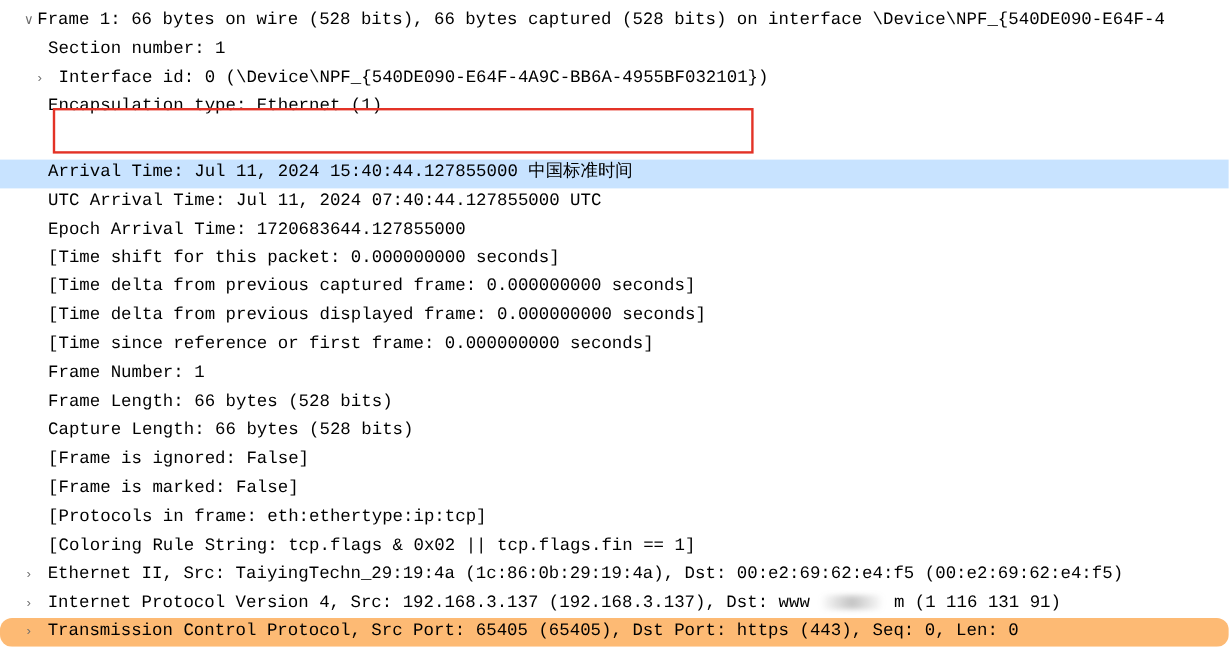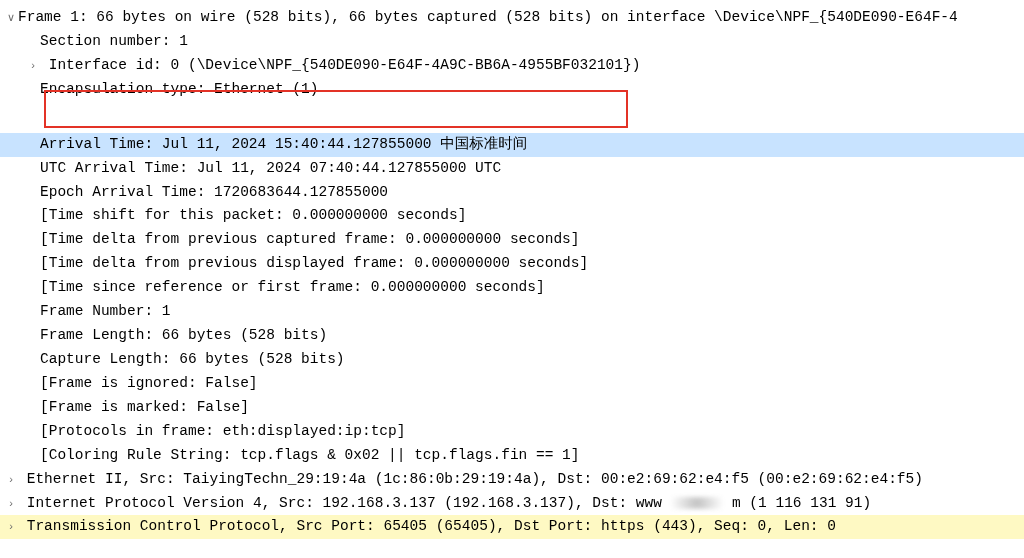--- a/index.html
+++ b/index.html
@@ -24,30 +24,31 @@
   .chev {
     display: inline-block;
     width: 14px;
     text-align: center;
     color: #6d6d6d;
     font-family: sans-serif;
     font-size: 11px;
     vertical-align: baseline;
     user-select: none;
   }
-  .d0 { padding-left: 4px; }
+  .d0 { padding-left: 17px; }
   .d1 { padding-left: 40px; }
   .d1 .chev { margin-left: -14px; }
   .d2 { padding-left: 40px; }
   .sel-blue {
     background: #c8e3ff;
     margin-top: 31px;
   }
   .sel-blue2 {
-    background: #fef9c3;
+    background: #fdba74;
+    border-radius: 10px;
   }
   .hlbox {
     position: absolute;
     border: 2px solid #e33226;
     background: transparent;
     pointer-events: none;
     z-index: 5;
   }
   .box1 {
     left: 44px;
@@ -128,21 +129,21 @@
 
   <div class="row d2">
     <span>[Frame is ignored: False]</span>
   </div>
 
   <div class="row d2">
     <span>[Frame is marked: False]</span>
   </div>
 
   <div class="row d2">
-    <span>[Protocols in frame: eth:displayed:ip:tcp]</span>
+    <span>[Protocols in frame: eth:ethertype:ip:tcp]</span>
   </div>
 
 
   <div class="row d2">
     <span>[Coloring Rule String: tcp.flags &amp; 0x02 || tcp.flags.fin == 1]</span>
   </div>
 
   <div class="row d0">
     <span class="chev">›</span>
     <span>Ethernet II, Src: TaiyingTechn_29:19:4a (1c:86:0b:29:19:4a), Dst: 00:e2:69:62:e4:f5 (00:e2:69:62:e4:f5)</span>

